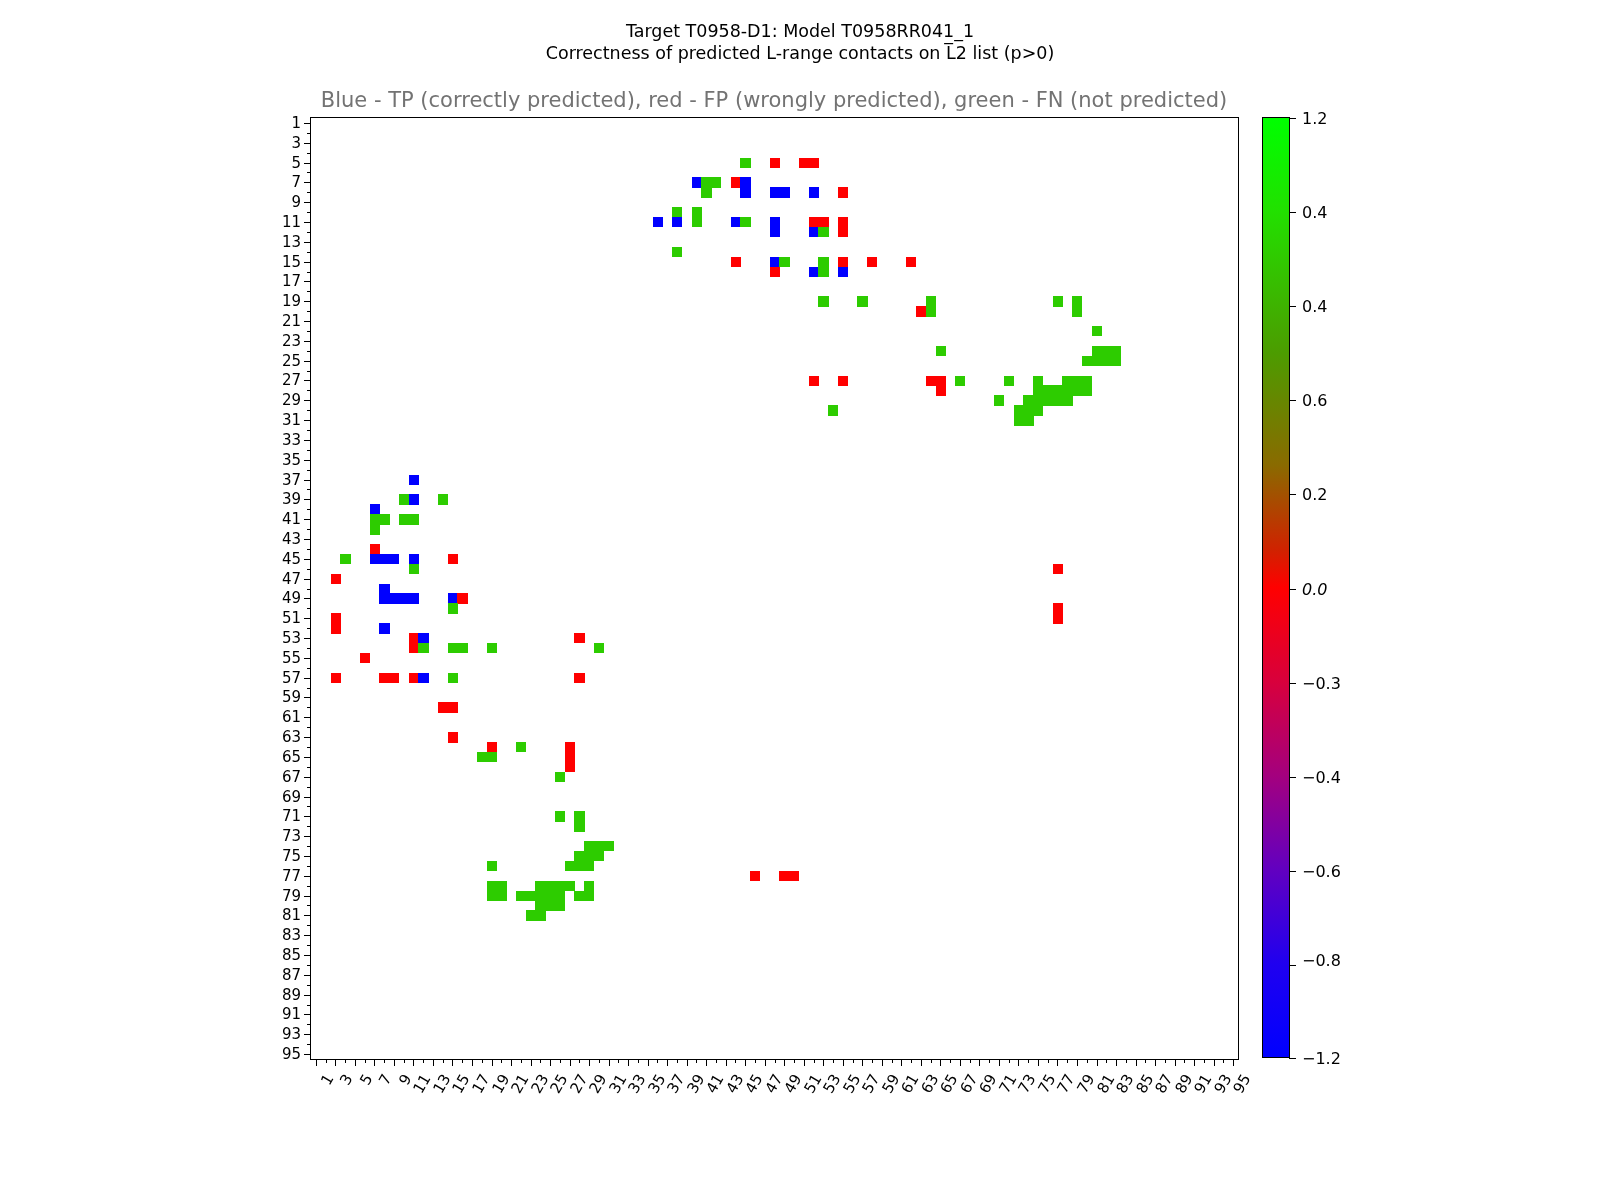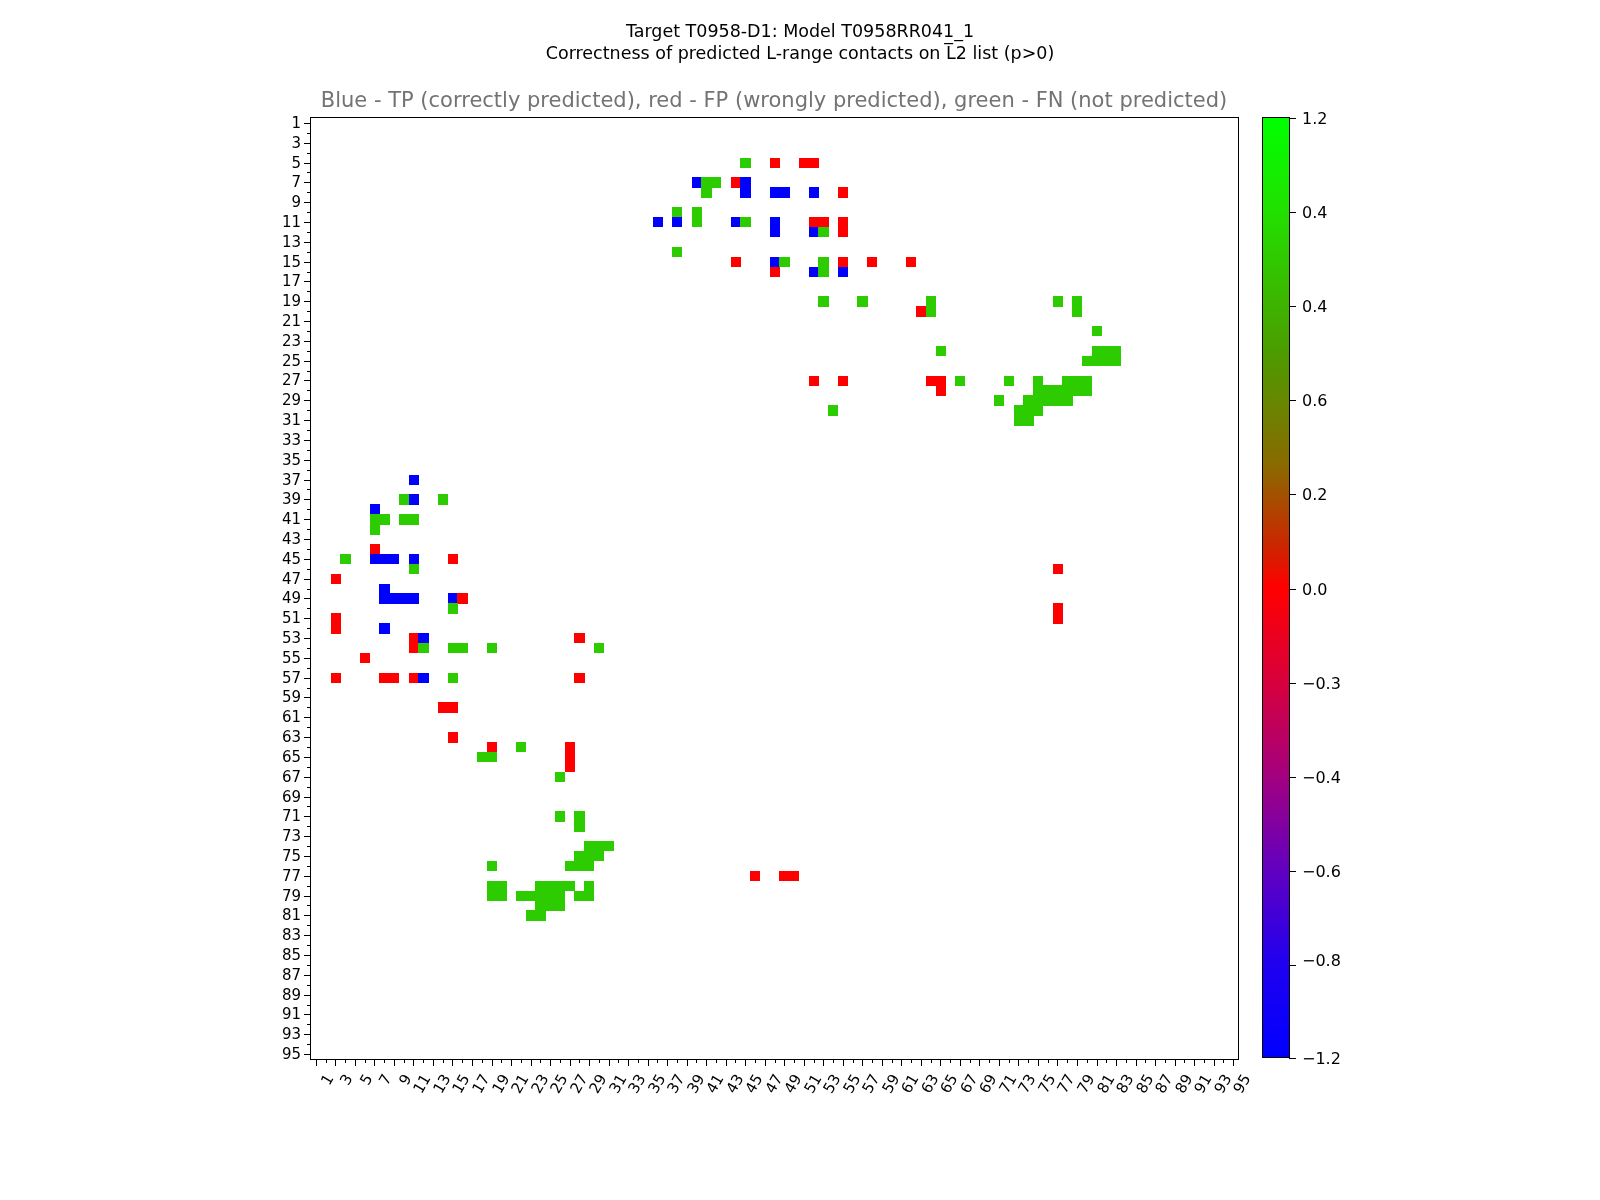--- a/index.html
+++ b/index.html
@@ -646,21 +646,21 @@
         <div class="cb-label" style="top: 0px;">1.2</div>
         <div class="cb-tick" style="top: 94.1px;"></div>
         <div class="cb-label" style="top: 94.1px;">0.4</div>
         <div class="cb-tick" style="top: 188.2px;"></div>
         <div class="cb-label" style="top: 188.2px;">0.4</div>
         <div class="cb-tick" style="top: 282.3px;"></div>
         <div class="cb-label" style="top: 282.3px;">0.6</div>
         <div class="cb-tick" style="top: 376.4px;"></div>
         <div class="cb-label" style="top: 376.4px;">0.2</div>
         <div class="cb-tick" style="top: 470.5px;"></div>
-        <div class="cb-label" style="top: 470.5px;">0.0</div>
+        <div class="cb-label" style="top: 470.5px; font-style: italic;">0.0</div>
         <div class="cb-tick" style="top: 564.6px;"></div>
         <div class="cb-label" style="top: 564.6px;">−0.3</div>
         <div class="cb-tick" style="top: 658.7px;"></div>
         <div class="cb-label" style="top: 658.7px;">−0.4</div>
         <div class="cb-tick" style="top: 752.8px;"></div>
         <div class="cb-label" style="top: 752.8px;">−0.6</div>
         <div class="cb-tick" style="top: 846.9px;"></div>
         <div class="cb-label" style="top: 842px;">−0.8</div>
         <div class="cb-tick" style="top: 940px;"></div>
         <div class="cb-label" style="top: 940px;">−1.2</div>

